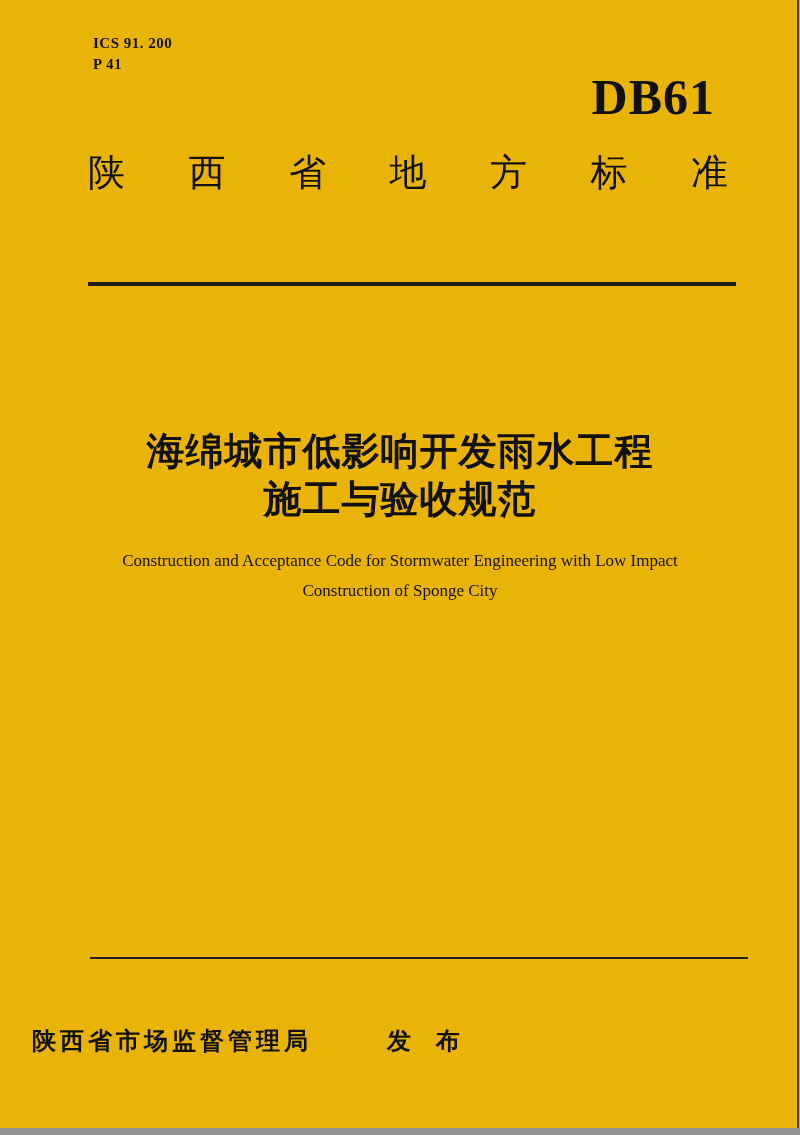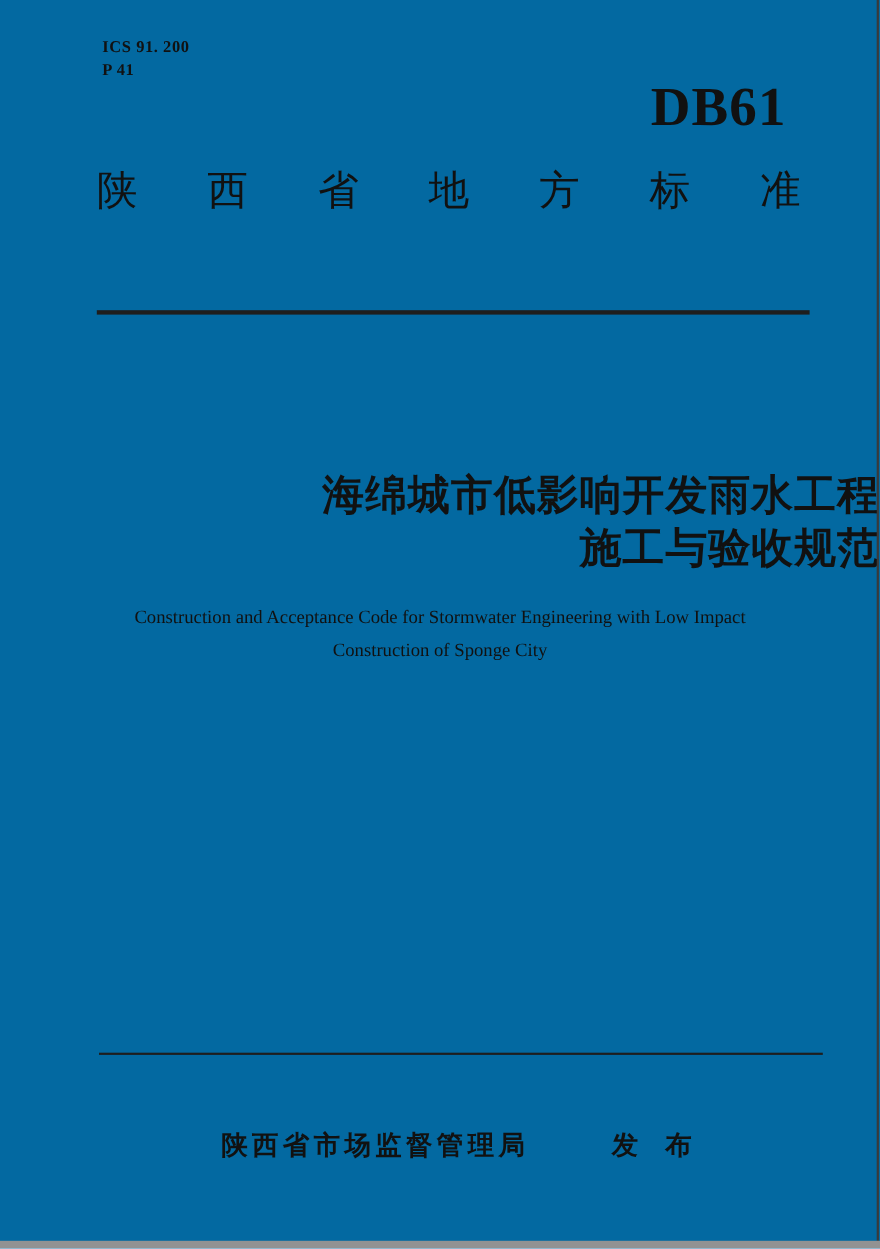--- a/index.html
+++ b/index.html
@@ -1,20 +1,20 @@
 <!DOCTYPE html>
 <html><head>
 <meta charset="utf-8">
 <style>
   html, body { margin: 0; padding: 0; background: #ffffff; }
   .page {
     position: relative;
     width: 800px;
     height: 1135px;
-    background: #0369a1;
+    background: #eab308;
     color: #111111;
     overflow: hidden;
     font-family: "Liberation Sans", "DejaVu Sans", sans-serif;
   }
 
   
   .ics-block {
     position: absolute;
     left: 93px;
     top: 33px;
@@ -66,21 +66,21 @@
     top: 282px;
     height: 4px;
     background: #1e1e1e;
   }
 
   .title-cn {
     position: absolute;
     left: 0;
     right: 0;
     top: 427px;
-    text-align: right;
+    text-align: center;
     font-size: 38px;
     font-weight: 700;
     line-height: 48px;
     letter-spacing: 1px;
   }
 
   .title-en {
     position: absolute;
     left: 40px;
     right: 40px;
@@ -105,21 +105,21 @@
     padding-bottom: 4px;
     border-bottom: 2px solid #1e1e1e;
   }
 
   .publisher-row {
     position: absolute;
     left: 0;
     right: 0;
     top: 1025px;
     display: flex;
-    justify-content: center;
+    justify-content: flex-start;
     align-items: baseline;
     gap: 75px;
     font-size: 24px;
     font-weight: 700;
     padding-left: 32px;
   }
   .publisher-name { letter-spacing: 4px; }
   .publish-label { letter-spacing: 2px; word-spacing: 14px; }
 
   

